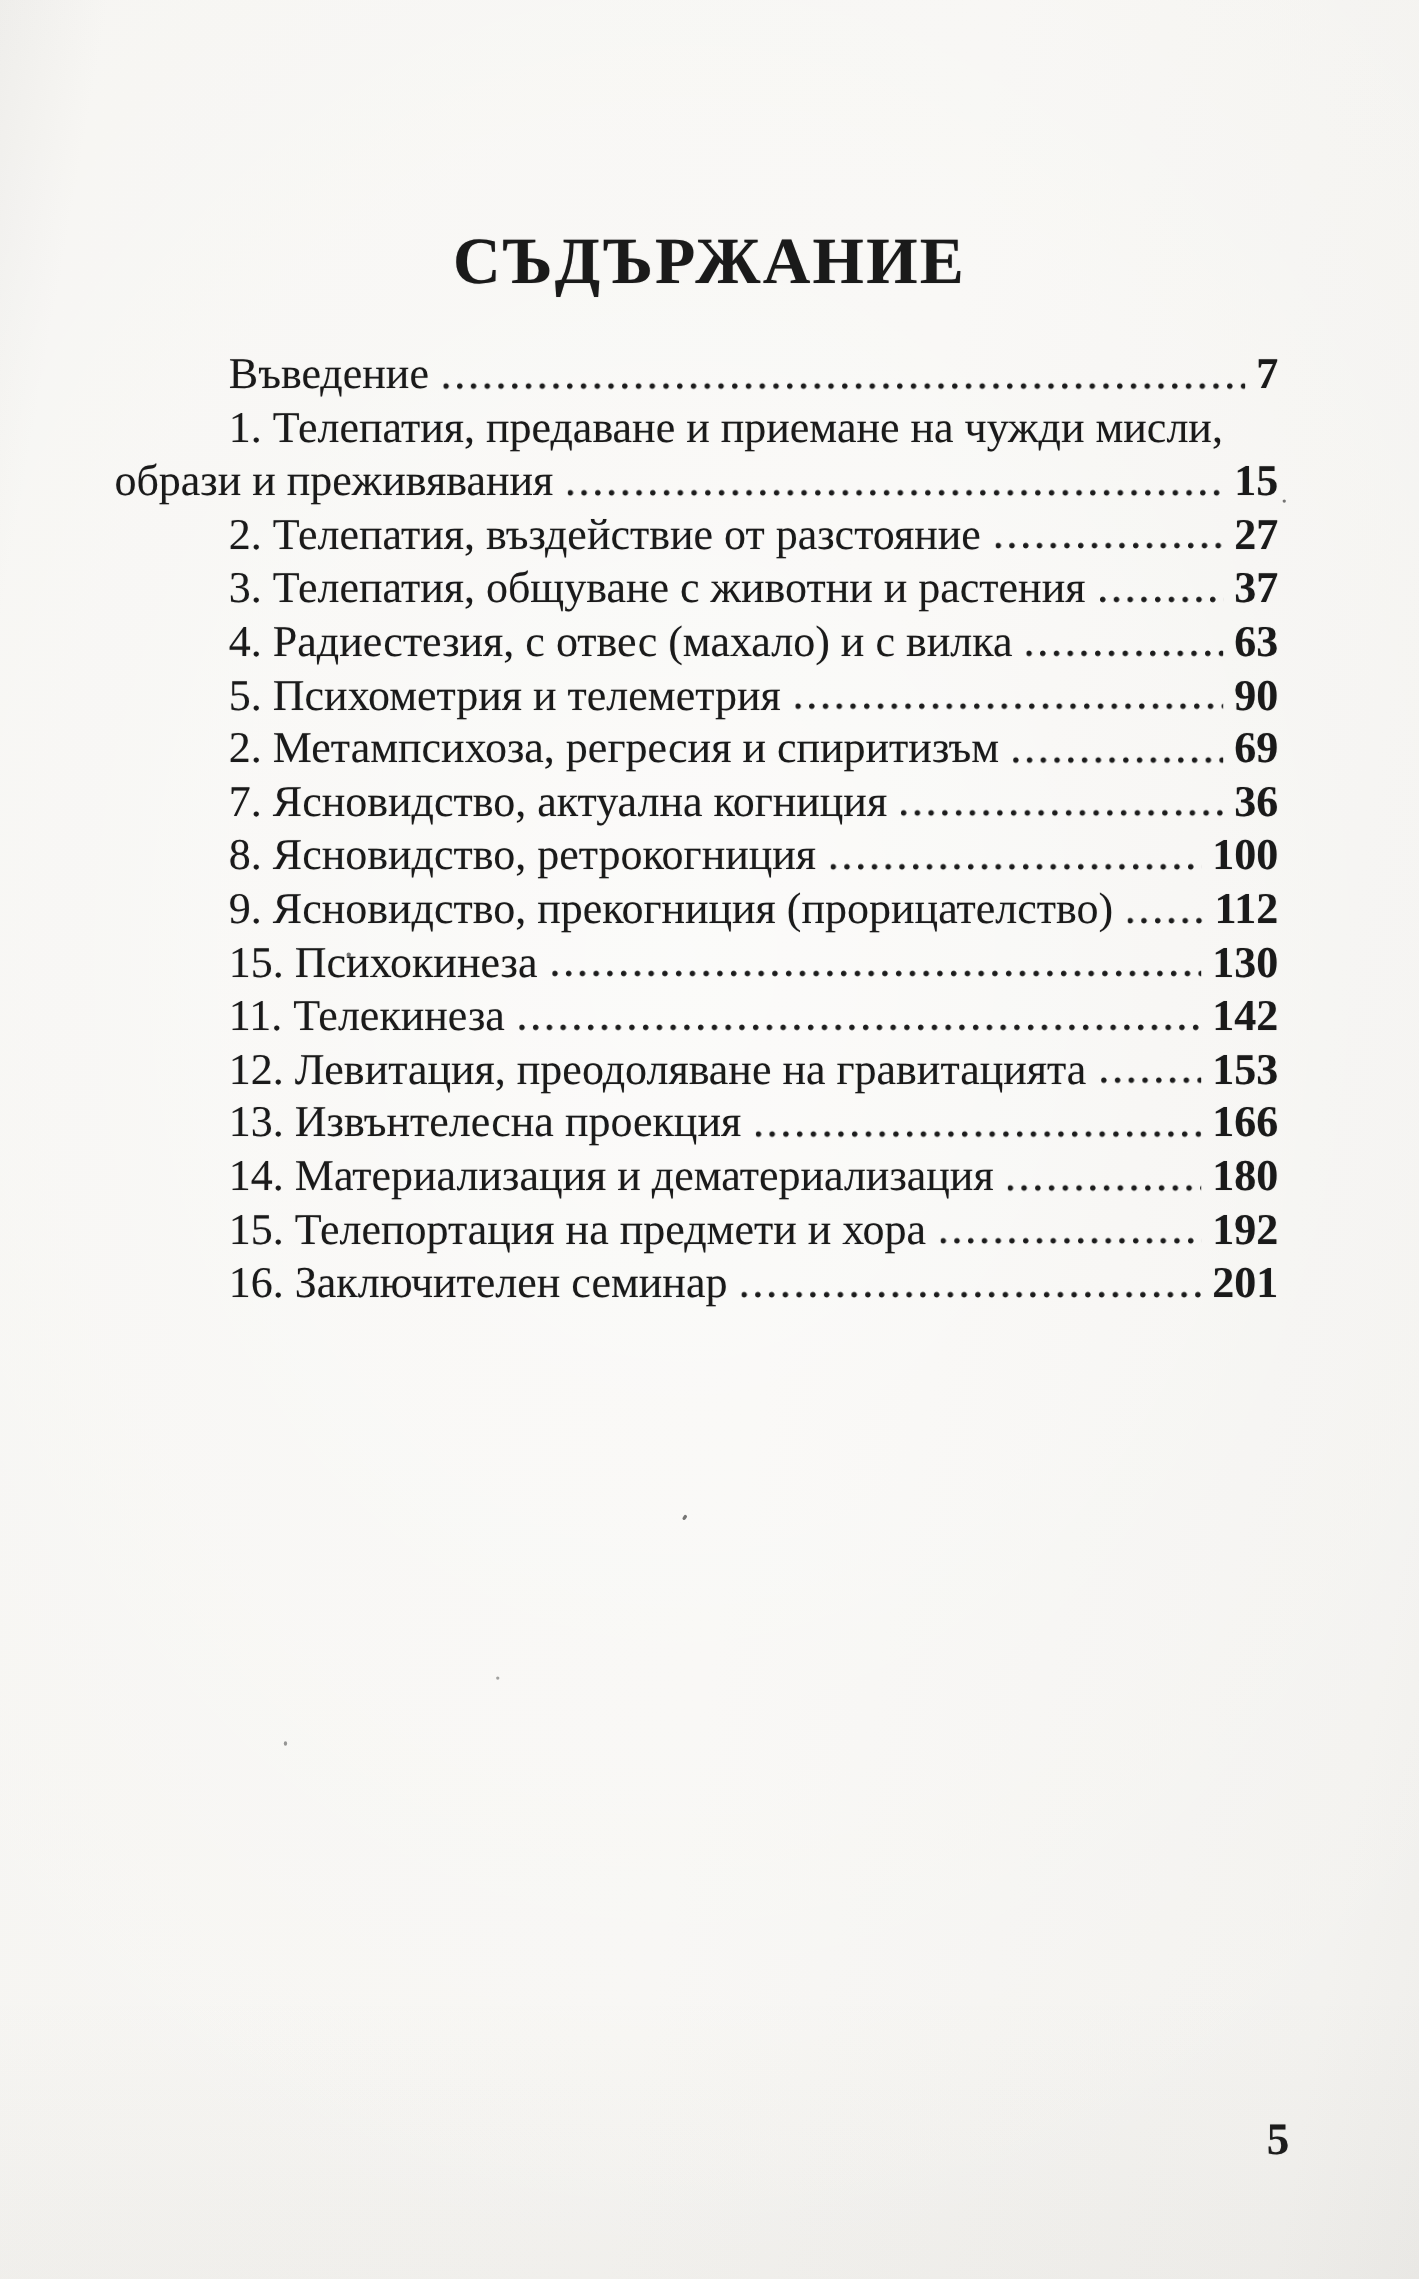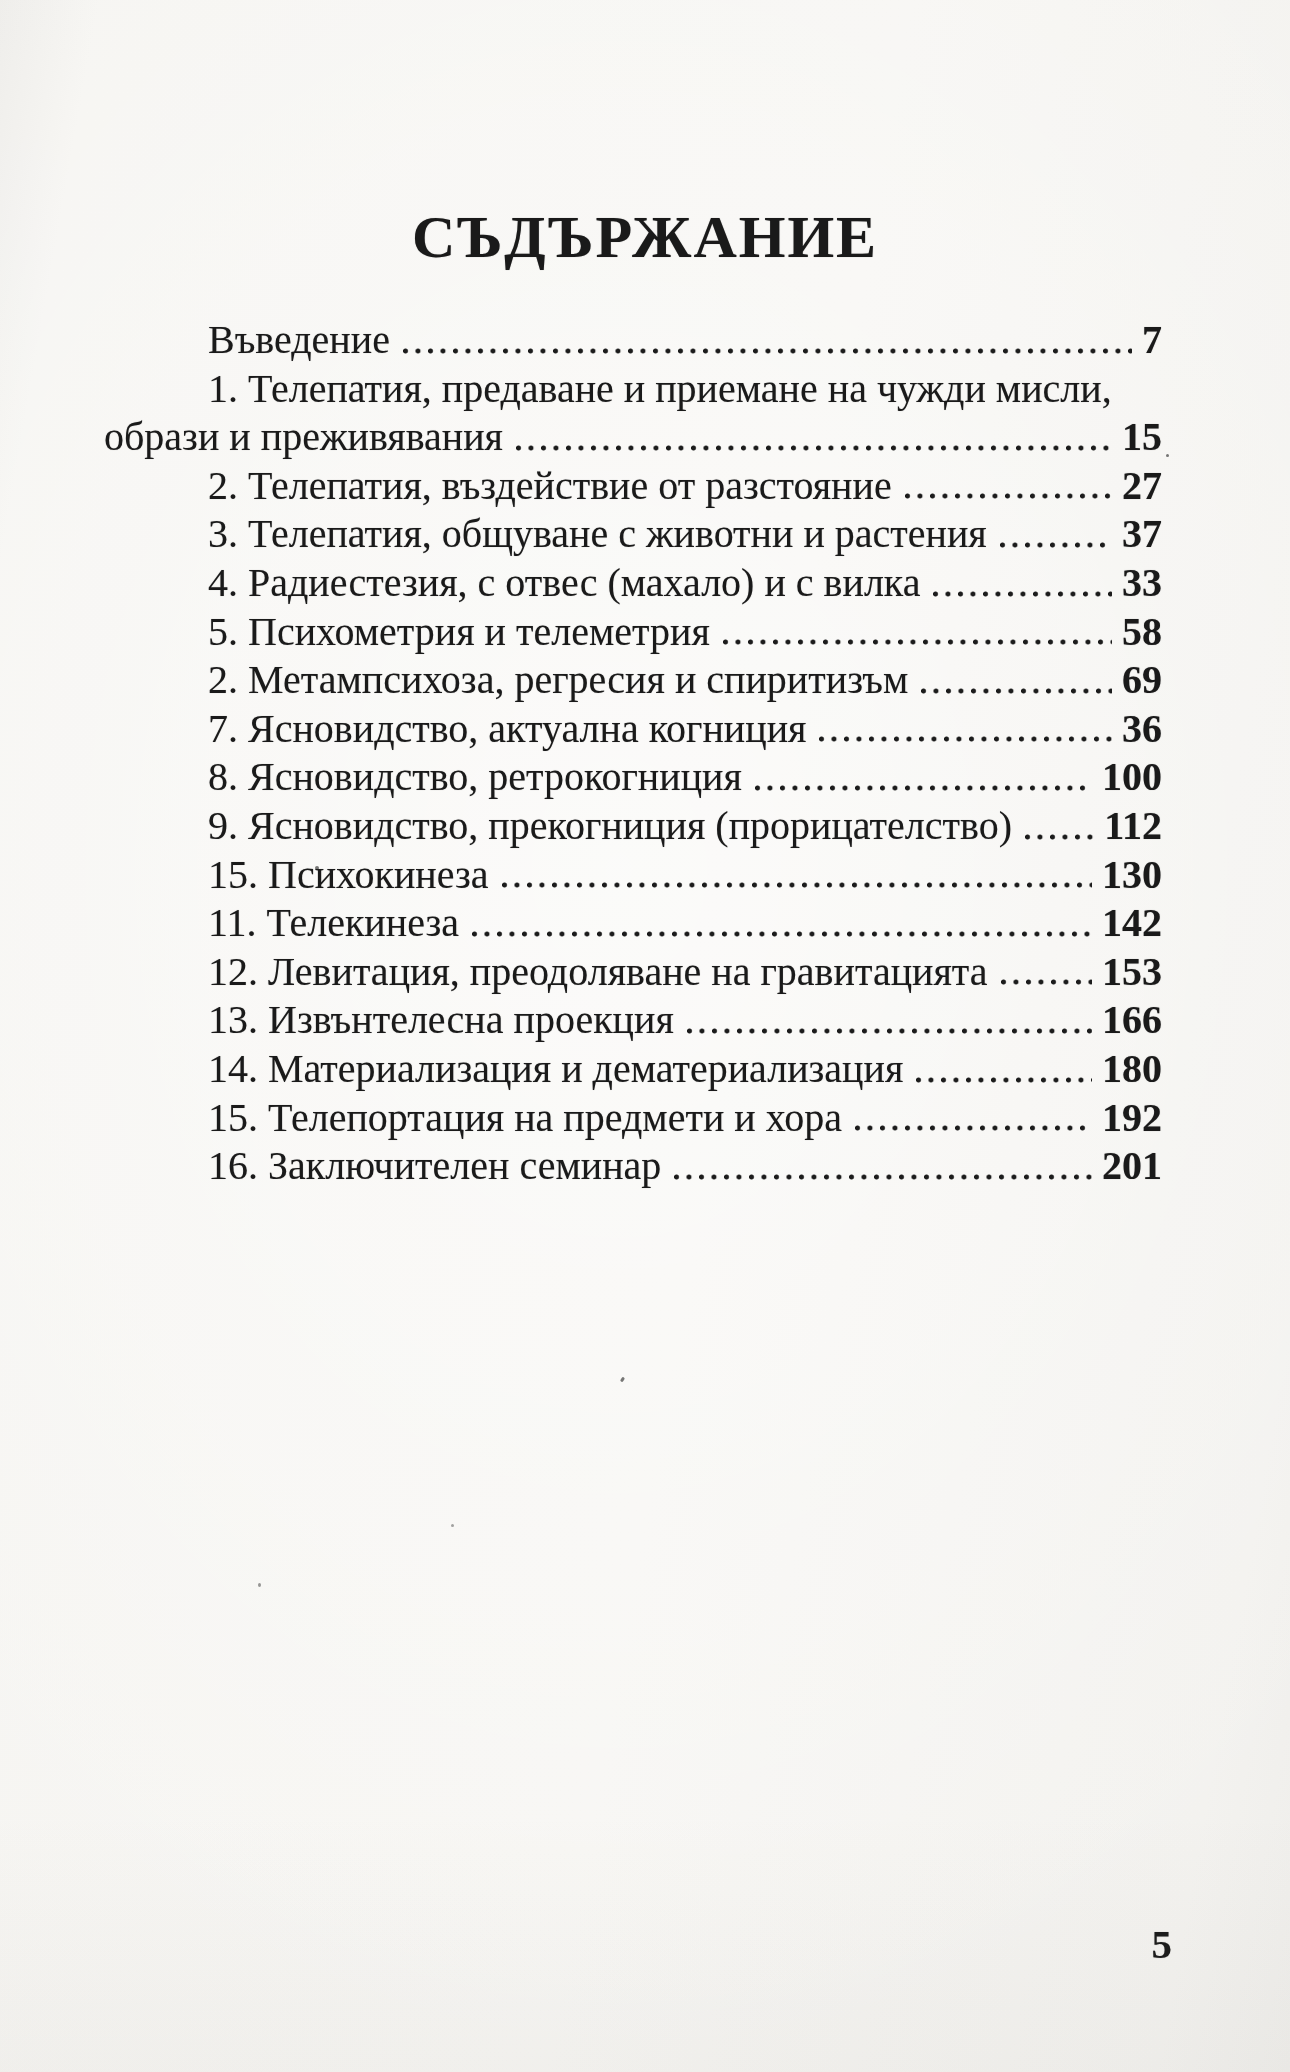--- a/index.html
+++ b/index.html
@@ -123,26 +123,26 @@
         <span class="toc-page">27</span>
       </div>
       <div class="toc-row">
         <span class="toc-label indent">3. Телепатия, общуване с животни и растения</span>
         <span class="dot-leader"></span>
         <span class="toc-page">37</span>
       </div>
       <div class="toc-row">
         <span class="toc-label indent">4. Радиестезия, с отвес (махало) и с вилка</span>
         <span class="dot-leader"></span>
-        <span class="toc-page">33</span>
+        <span class="toc-page">63</span>
       </div>
       <div class="toc-row">
         <span class="toc-label indent">5. Психометрия и телеметрия</span>
         <span class="dot-leader"></span>
-        <span class="toc-page">58</span>
+        <span class="toc-page">90</span>
       </div>
       <div class="toc-row">
         <span class="toc-label indent">2. Метампсихоза, регресия и спиритизъм</span>
         <span class="dot-leader"></span>
         <span class="toc-page">69</span>
       </div>
       <div class="toc-row">
         <span class="toc-label indent">7. Ясновидство, актуална когниция</span>
         <span class="dot-leader"></span>
         <span class="toc-page">36</span>

